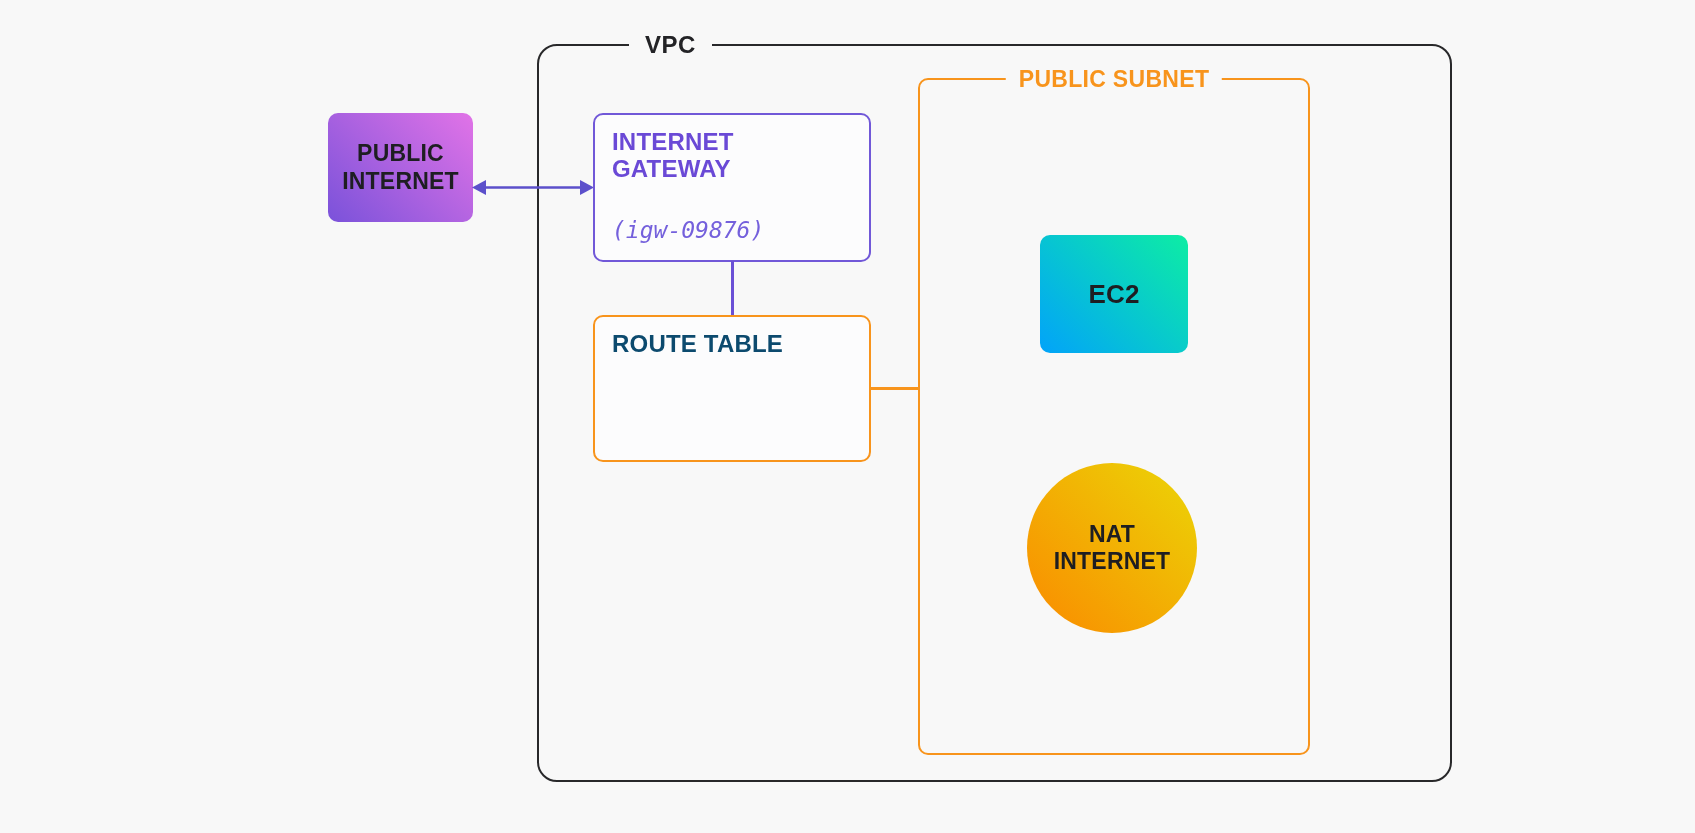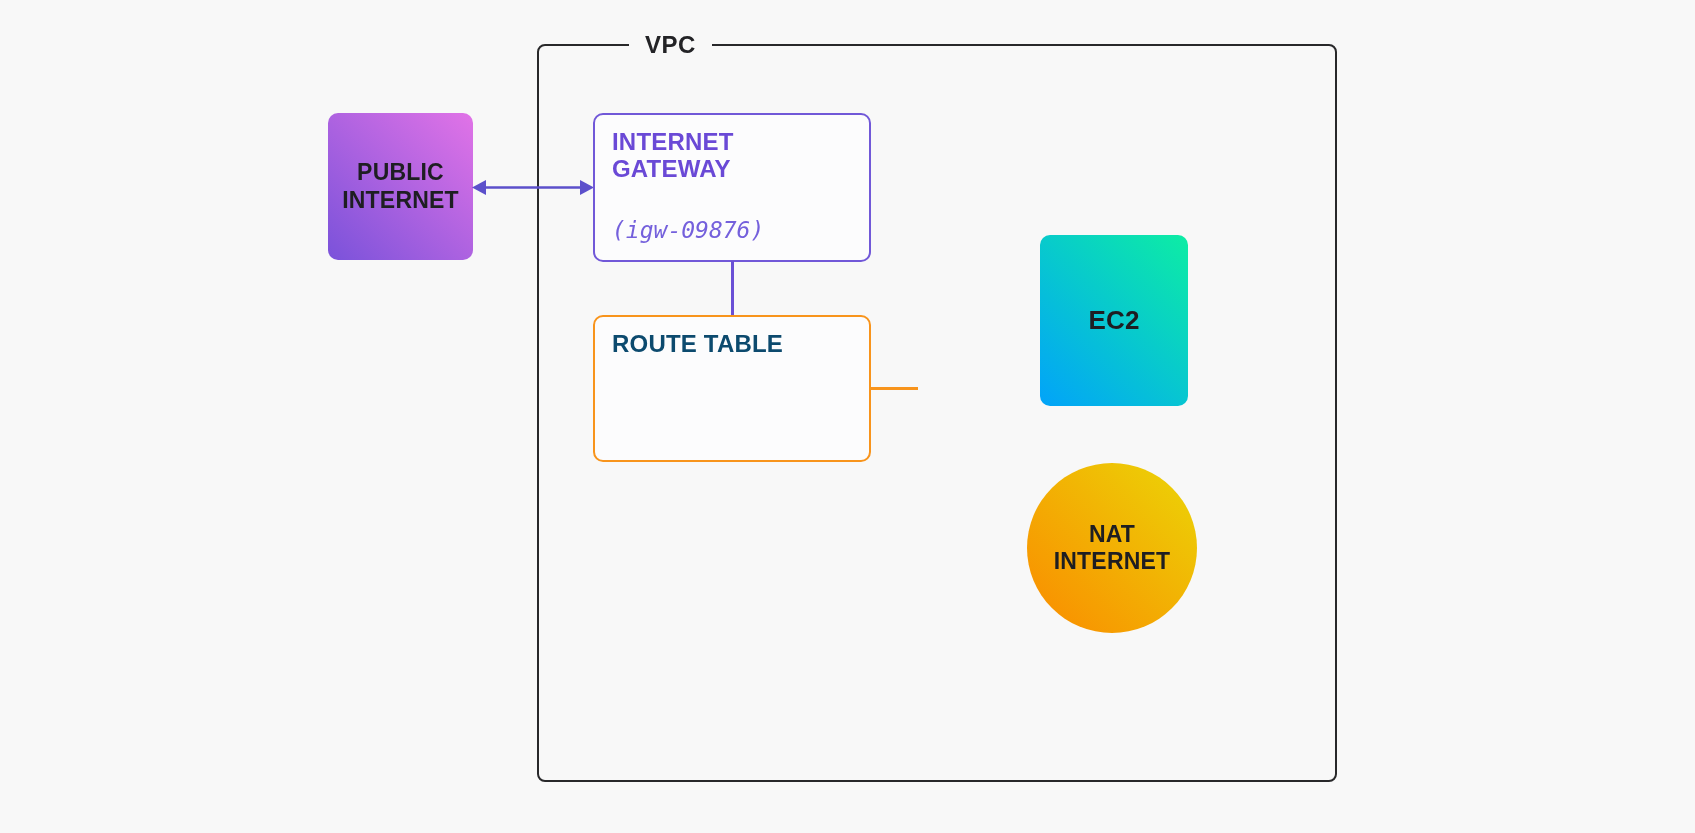--- a/index.html
+++ b/index.html
@@ -7,22 +7,22 @@
     position: relative;
     width: 1695px;
     height: 833px;
     background: #F8F8F8;
     font-family: "Liberation Sans", sans-serif;
     overflow: hidden;
   }
 
   
   .vpc-box {
-    position: absolute; left: 537px; top: 44px; width: 800px; height: 738px;
-    border: 2.5px solid #28282A; border-radius: 8px; box-sizing: border-box;
+    position: absolute; left: 537px; top: 44px; width: 915px; height: 738px;
+    border: 2.5px solid #28282A; border-radius: 20px; box-sizing: border-box;
   }
   .vpc-label {
     position: absolute; top: -16px; left: 90px;
     background: #F8F8F8; padding: 0 16px;
     font-size: 24px; font-weight: bold; color: #232326; letter-spacing: 0.5px;
     line-height: 29px; white-space: nowrap;
   }
   .subnet-box {
     position: absolute; left: 918px; top: 78px; width: 392px; height: 677px;
     border: 2.5px solid #F8941C; border-radius: 10px; box-sizing: border-box;
@@ -35,25 +35,25 @@
   }
 
   
   .node {
     position: absolute; display: flex; align-items: center; justify-content: center;
     text-align: center;
   }
   .square { border-radius: 10px; }
   .circle { border-radius: 50%; }
   .public-internet {
-    left: 328px; top: 113px; width: 145px; height: 147px;
+    left: 328px; top: 113px; width: 145px; height: 109px;
     background: linear-gradient(45deg, #7A52DA 0%, #E173E7 100%);
   }
   .ec2 {
-    left: 1040px; top: 235px; width: 148px; height: 171px;
+    left: 1040px; top: 235px; width: 148px; height: 118px;
     background: linear-gradient(45deg, #02A3F9 0%, #0DEDA4 100%);
   }
   .nat {
     left: 1027px; top: 463px; width: 170px; height: 170px;
     background: linear-gradient(45deg, #FA8A00 0%, #EBD607 100%);
   }
   .node-label {
     font-weight: bold; font-size: 23px; color: #1E1E22; line-height: 1.18;
     letter-spacing: 0.2px;
   }
@@ -85,20 +85,23 @@
 </style>
 </head>
 <body>
 
 <div class="canvas">
 
   <div class="vpc-box">
     <span class="vpc-label">VPC</span>
   </div>
 
+  <div class="subnet-box">
+    <span class="subnet-label">PUBLIC SUBNET</span>
+  </div>
 
   <div class="node square public-internet">
     <span class="node-label">PUBLIC INTERNET</span>
   </div>
 
   <svg class="arrow" width="124" height="21" viewBox="0 0 124 21">
     <line x1="12" y1="10.5" x2="112" y2="10.5" stroke="#5C50CB" stroke-width="2.6"></line>
     <polygon points="1,10.5 15,3 15,18" fill="#5C50CB"></polygon>
     <polygon points="123,10.5 109,3 109,18" fill="#5C50CB"></polygon>
   </svg>

